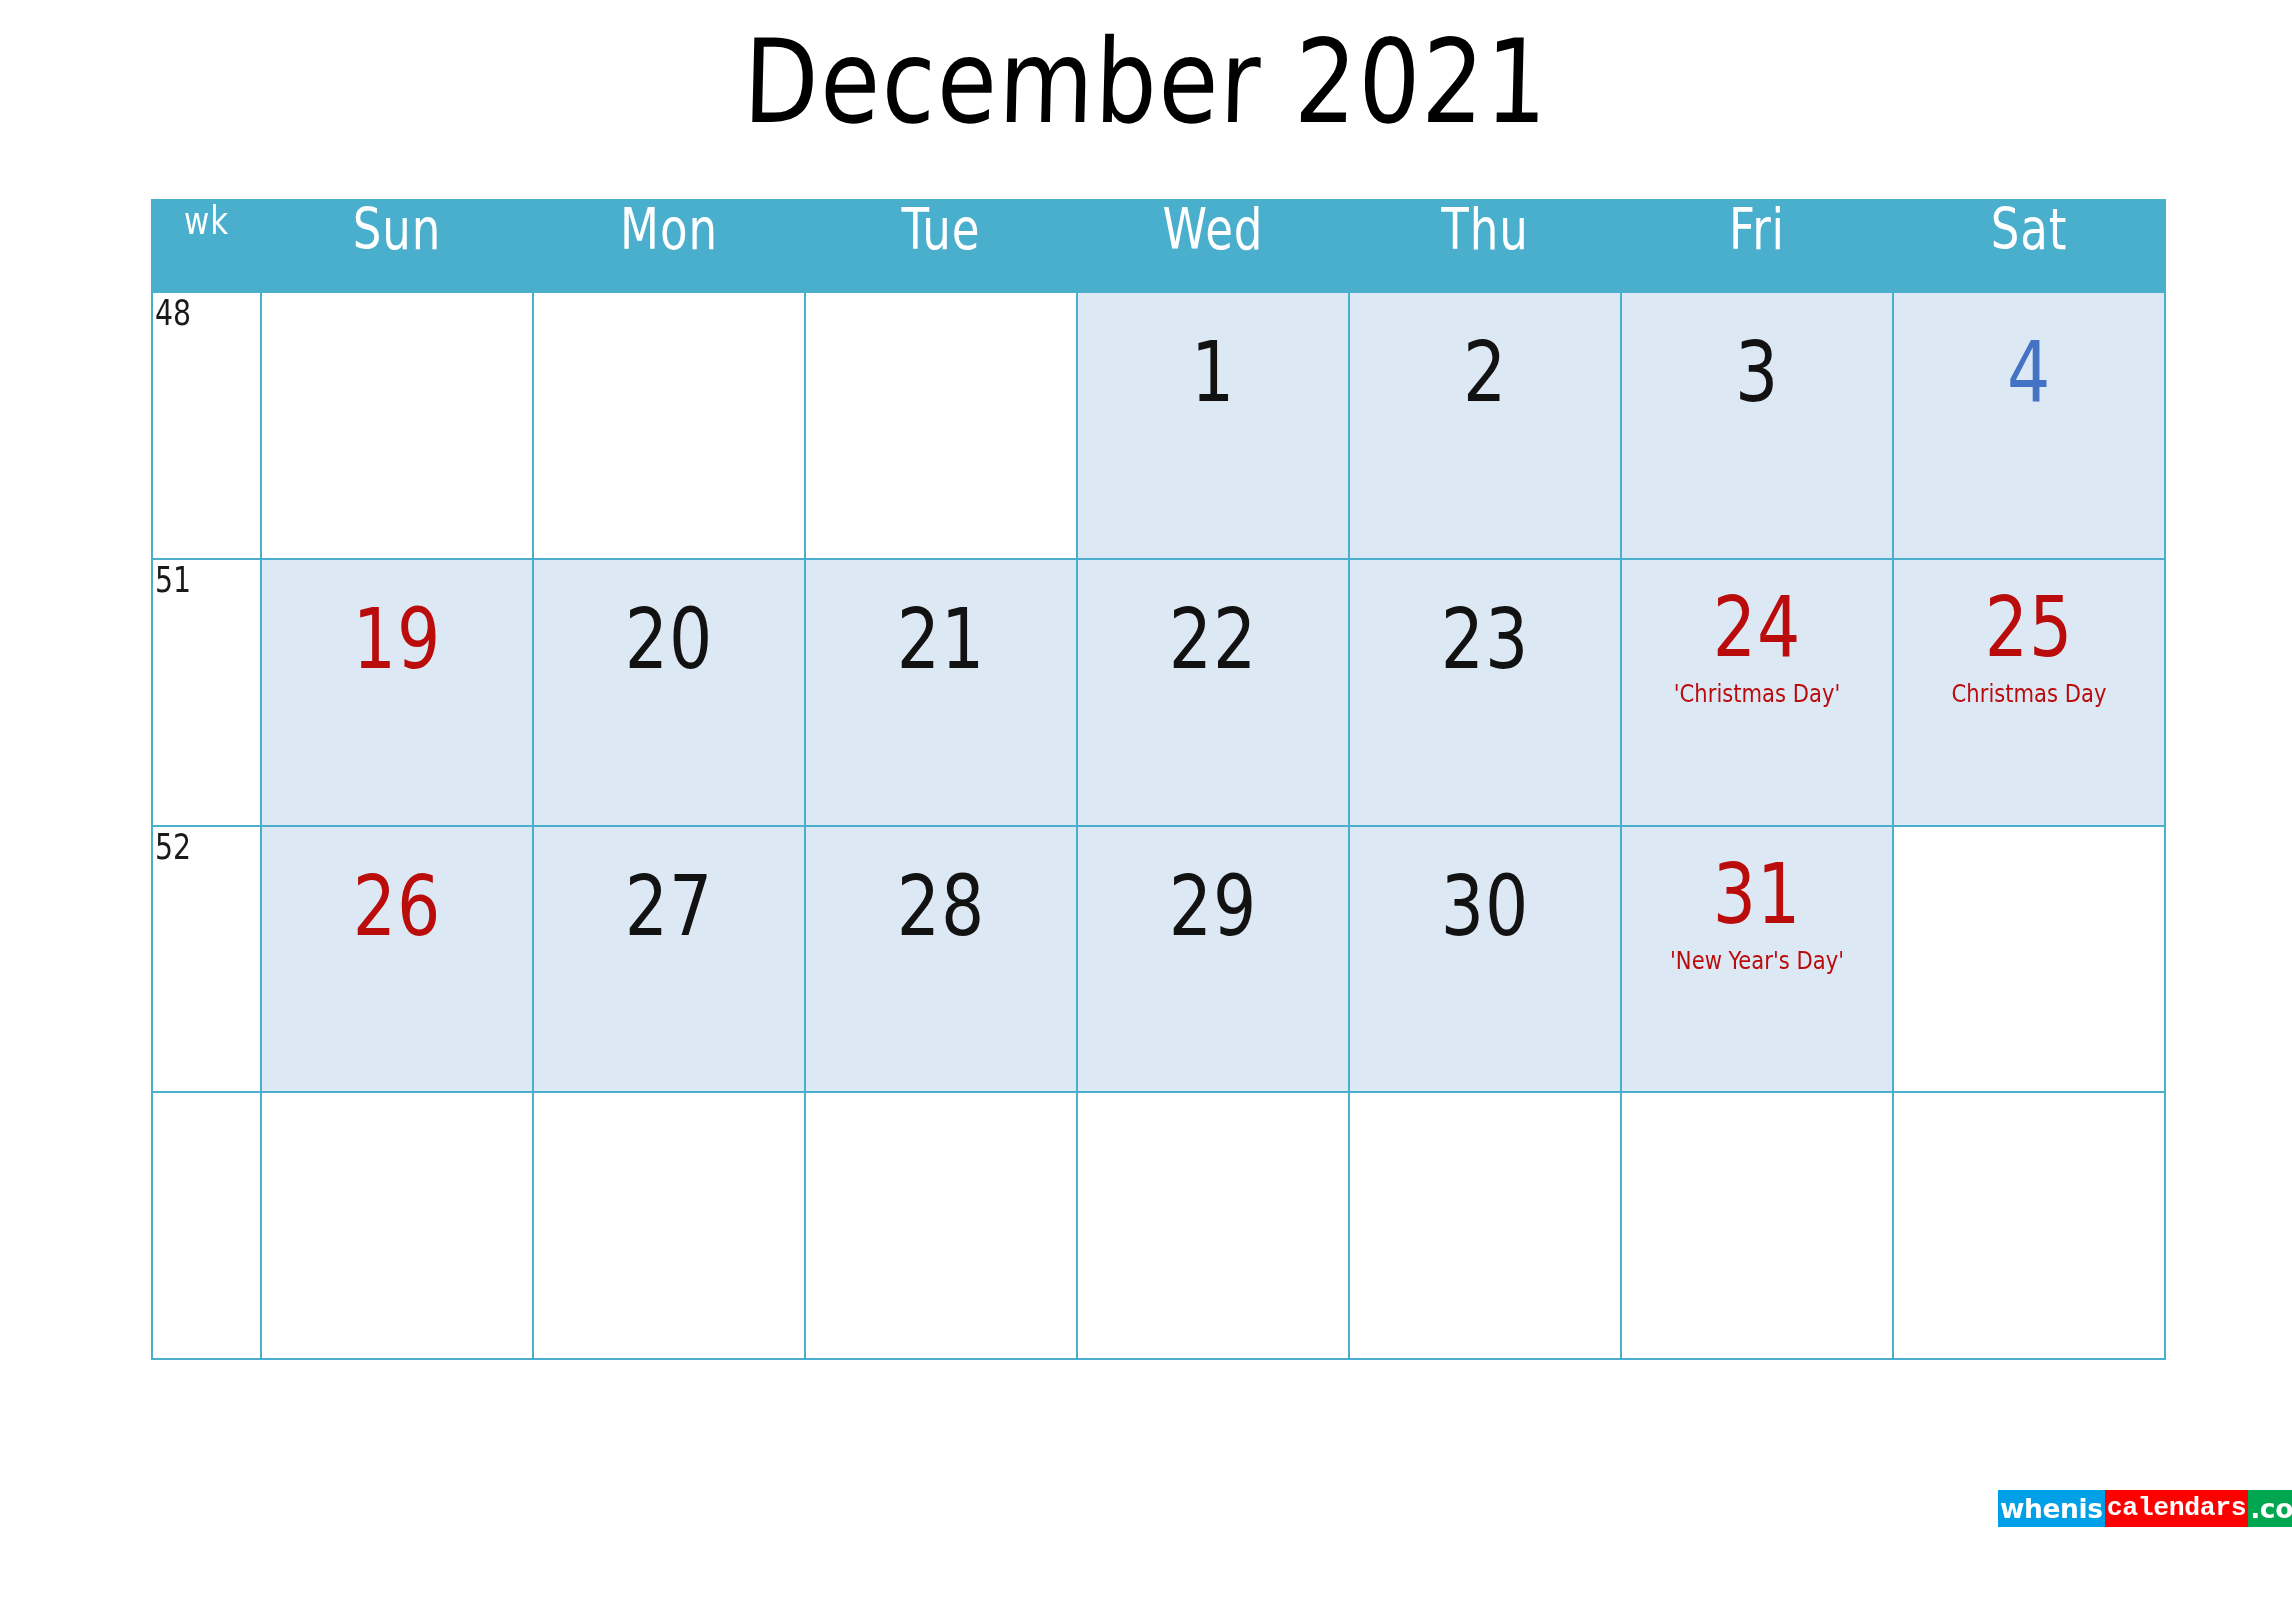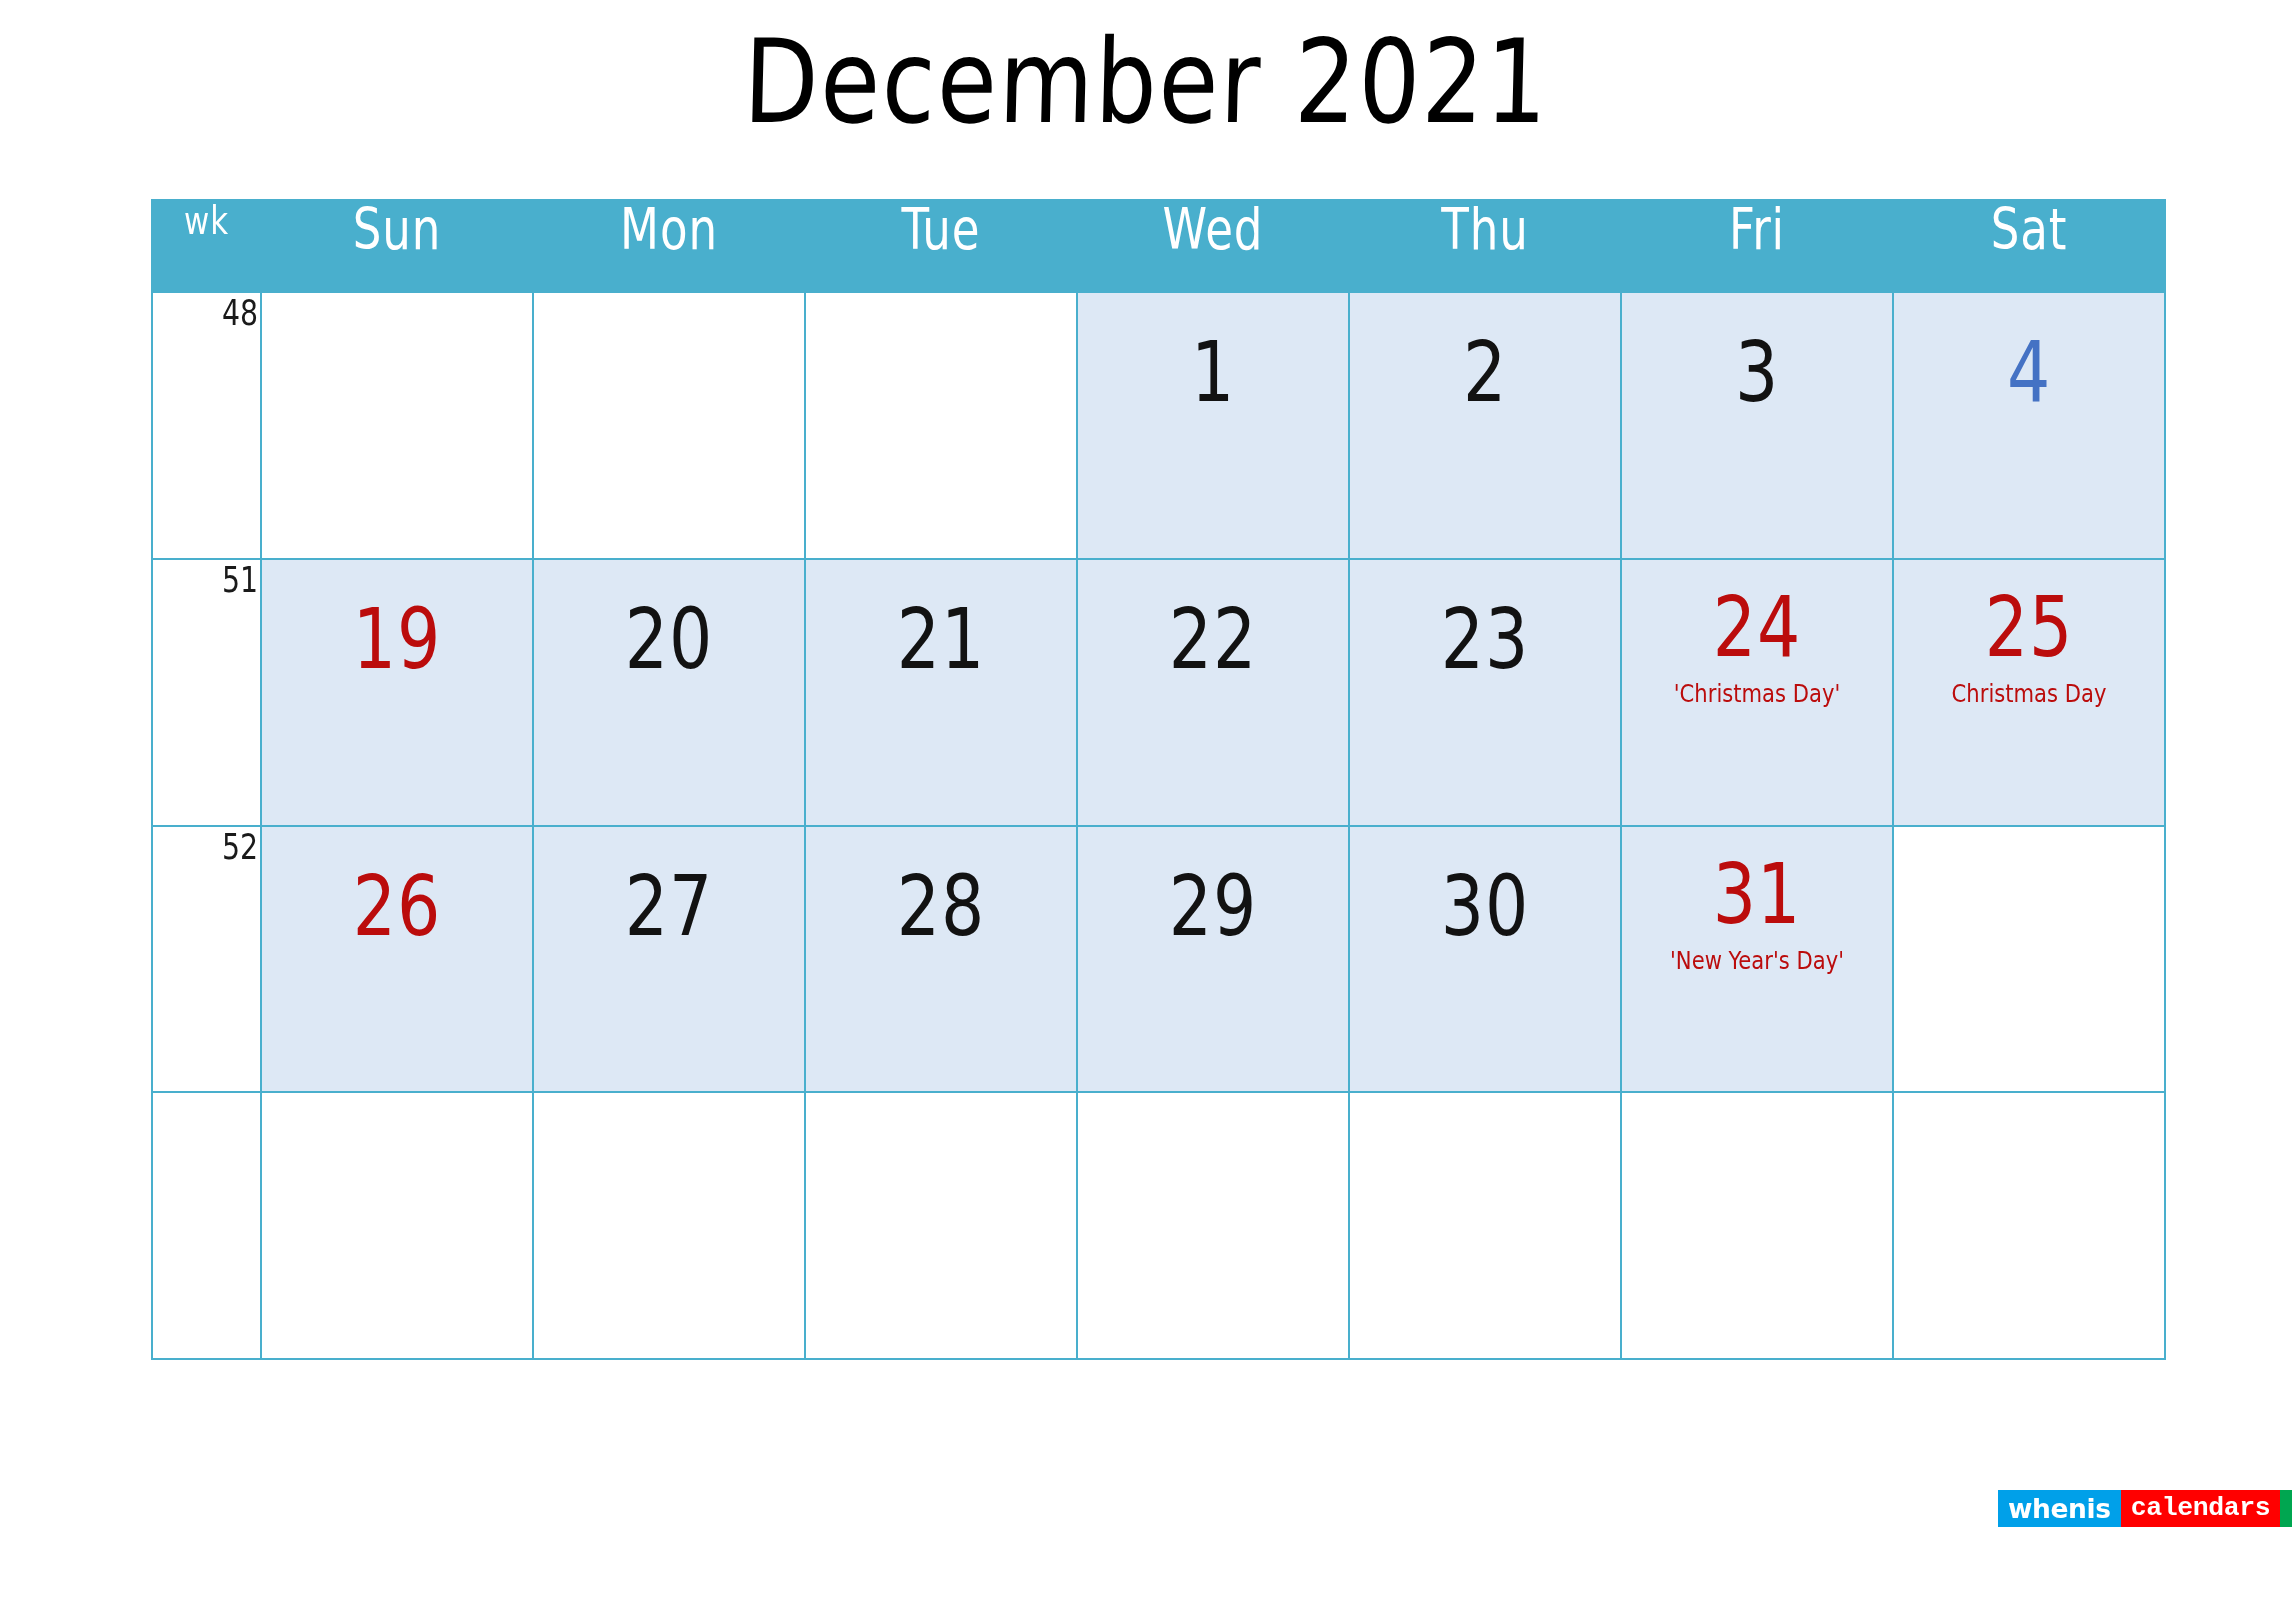--- a/index.html
+++ b/index.html
@@ -76,21 +76,21 @@
     transform: scaleX(0.88);
     letter-spacing: 1px;
   }
   .hdr-wk .hdr-label {
     font-size: 39px;
   }
 
   
   td.wk-cell {
     background: #ffffff;
-    text-align: right;
+    text-align: left;
     vertical-align: middle;
     height: 178px;
   }
   .wk-num {
     font-family: "DejaVu Sans", sans-serif;
     font-size: 35px;
     color: #1a1a1a;
     font-stretch: condensed;
     transform: scaleX(0.9);
     display: inline-block;
@@ -144,21 +144,21 @@
     align-items: stretch;
     height: 37px;
     font-family: "DejaVu Sans", sans-serif;
     font-size: 26.5px;
     font-weight: 700;
     line-height: 37px;
     color: #ffffff;
     letter-spacing: -0.4px;
     white-space: nowrap;
   }
-  #site-logo span { padding: 0 10px; }
+  #site-logo span { padding: 0 2px; }
   .logo-a { background: #00a0e9; }
   .logo-b { background: #ff0000; font-family: Liberation Mono, monospace; }
   .logo-c { background: #00a650; }
 </style>
 </head>
 <body>
 
 <div id="calendar-title">December 2021</div>
 
 <table id="calendar-grid">

